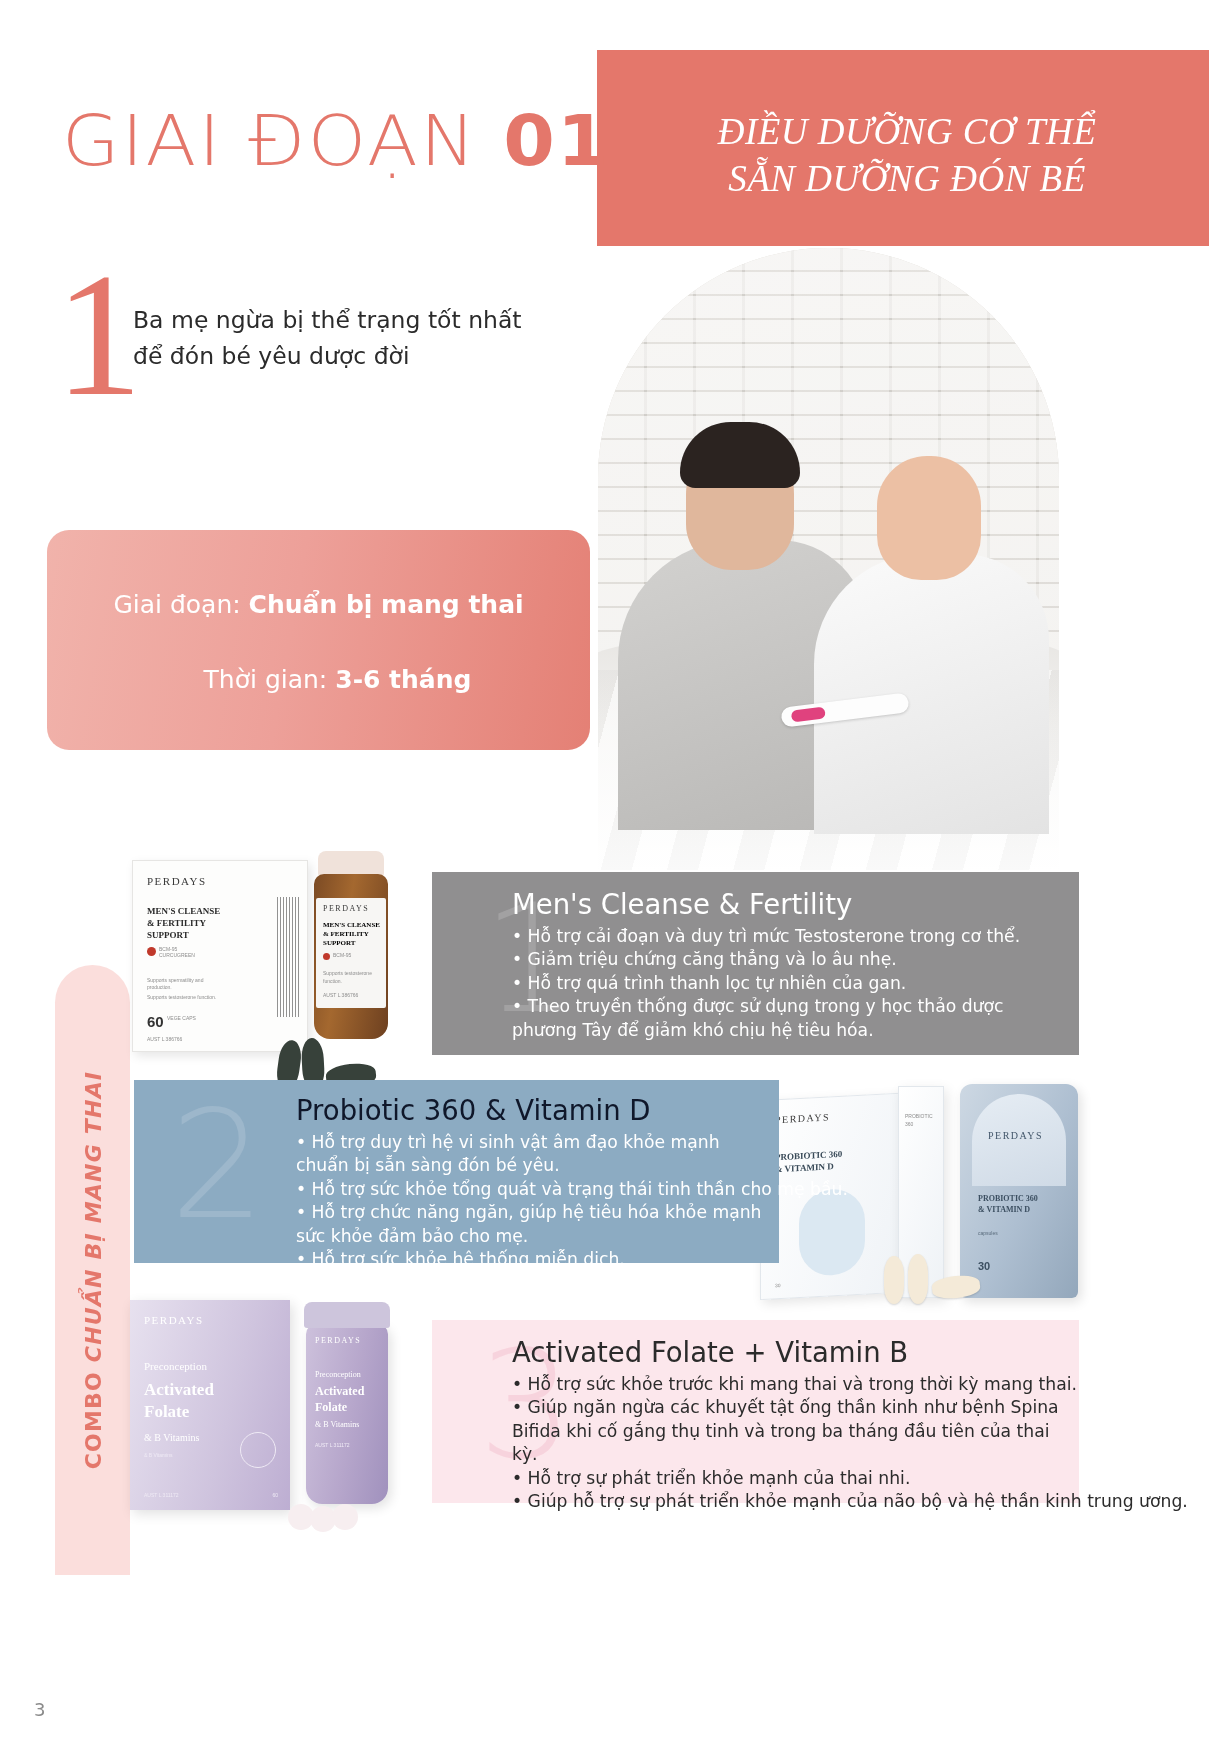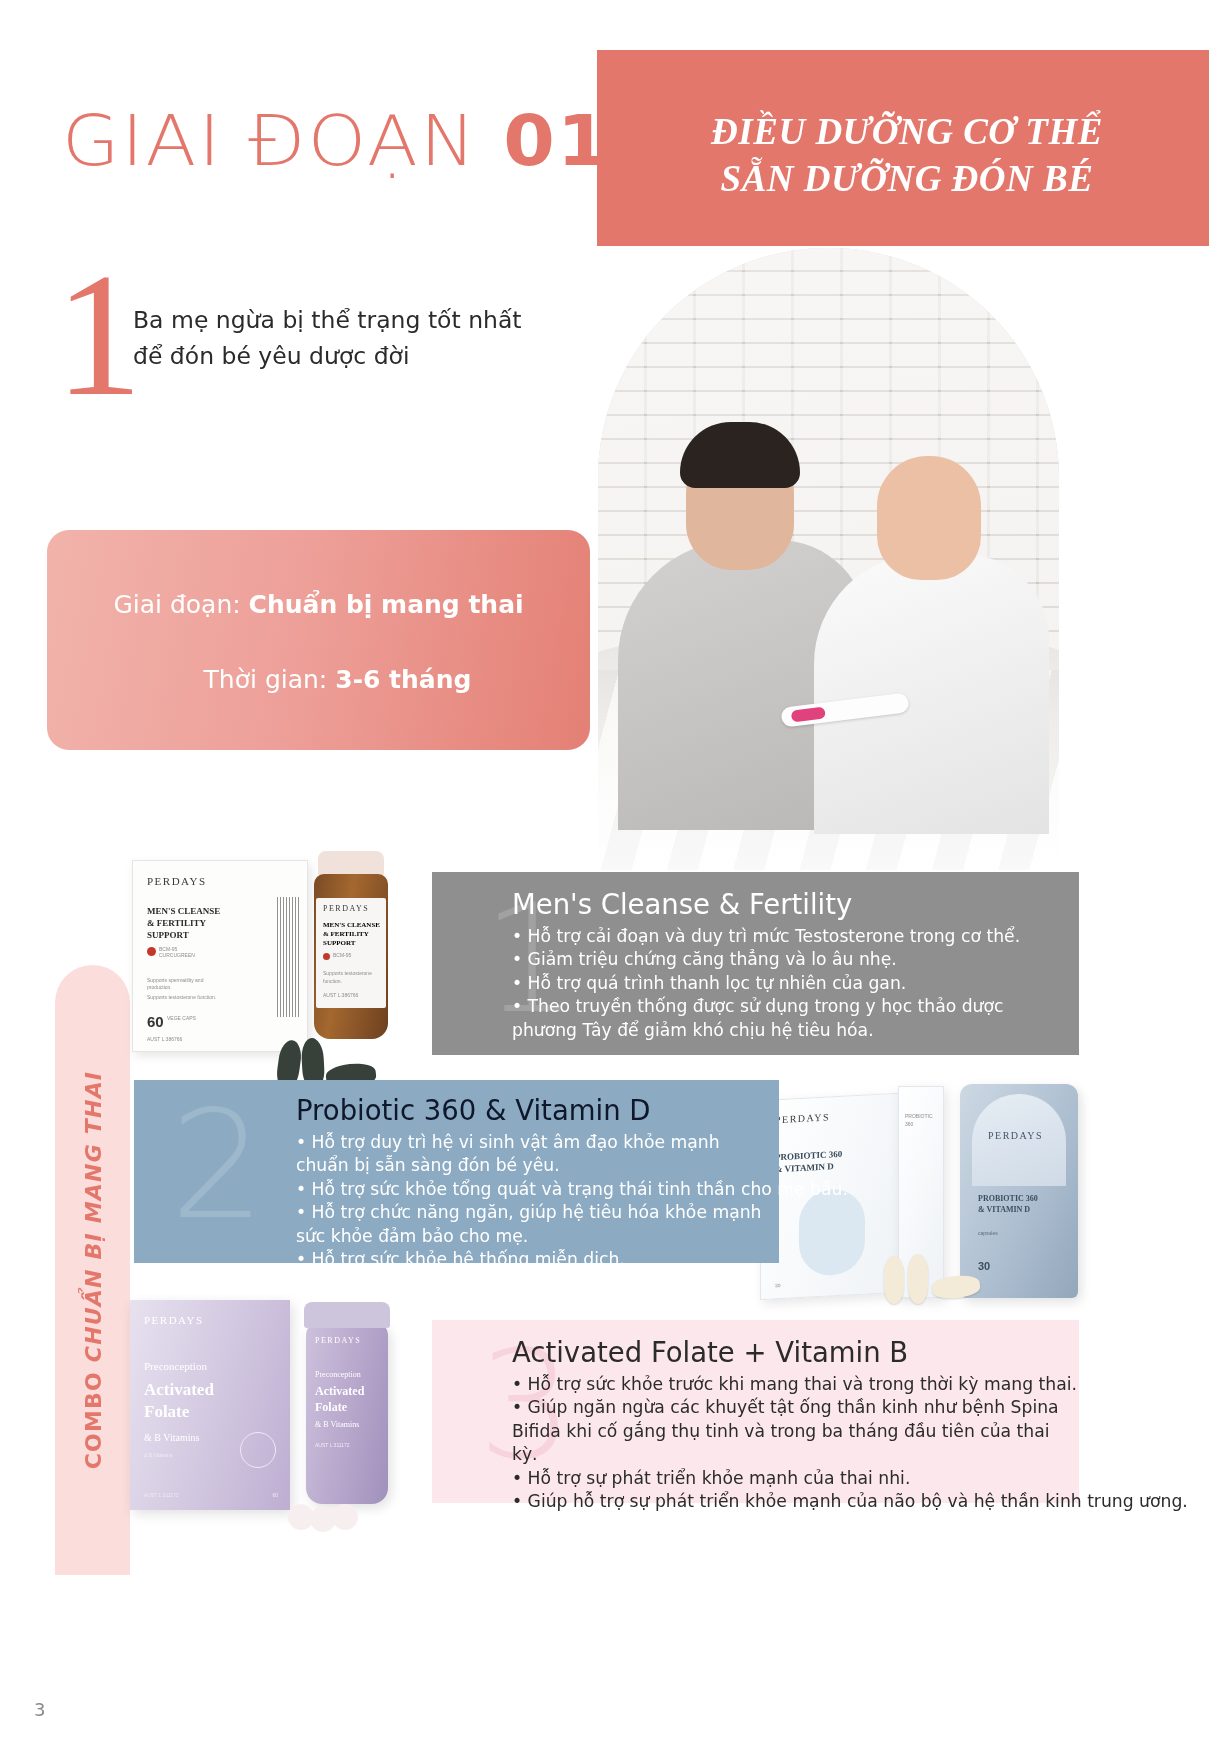--- a/index.html
+++ b/index.html
@@ -21,21 +21,21 @@
     left: 597px; top: 50px;
     width: 612px; height: 196px;
     background: #e4776b;
   }
   .header-band-text {
     position: absolute;
     left: 40px; top: 58px;
     width: 540px;
     font-family: "Liberation Serif", serif;
     font-style: italic;
-    font-weight: 700;
+    font-weight: 400;
     color: #ffffff;
     font-size: 37px;
     line-height: 1.28;
     letter-spacing: 0.5px;
     text-align: center;
   }
   .header-band-text span { display: block; }
 
   .stage-title {
     position: absolute;

